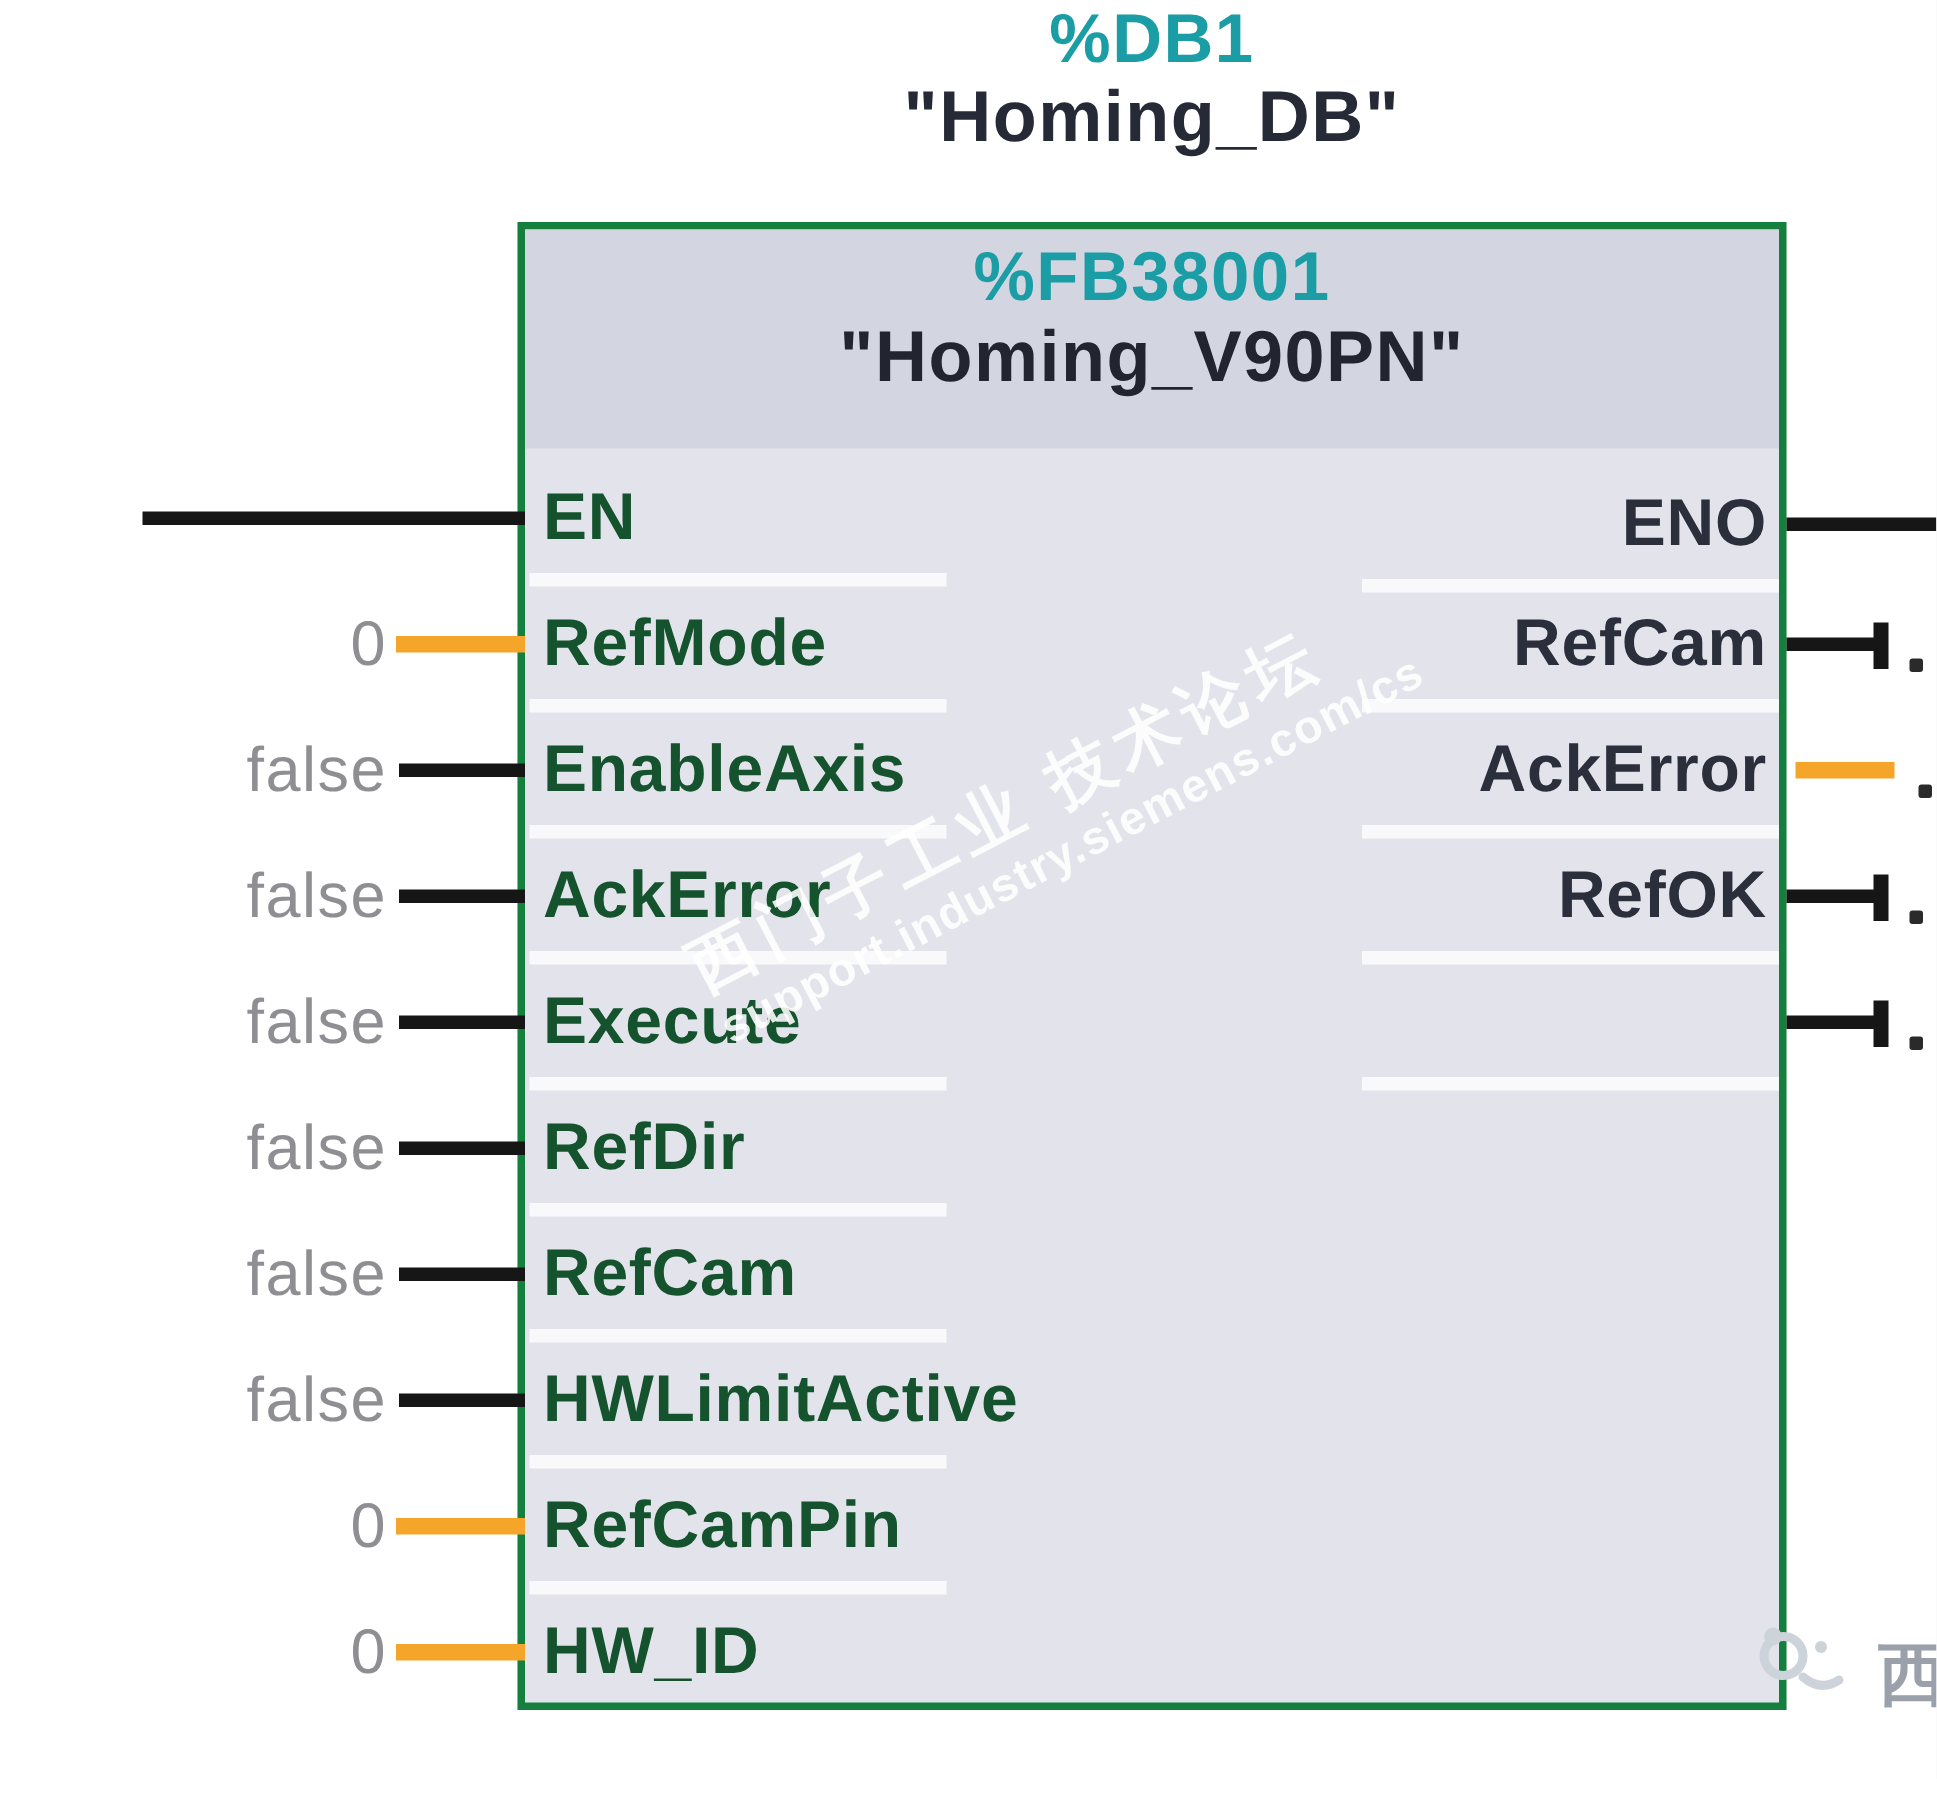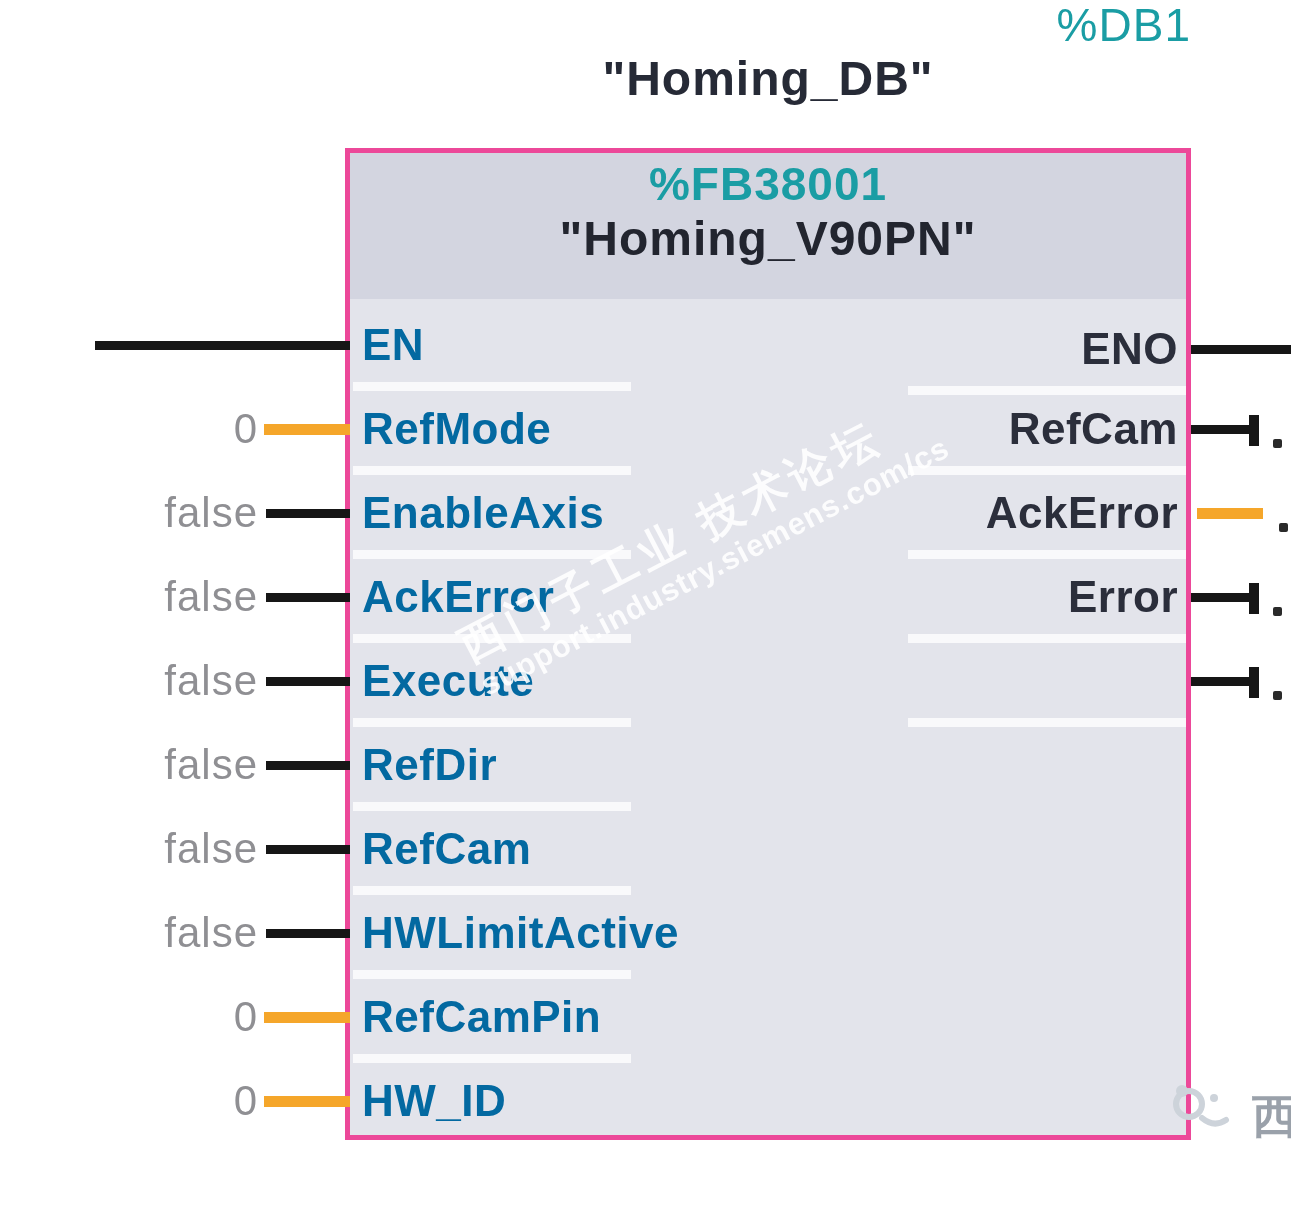--- a/index.html
+++ b/index.html
@@ -3,38 +3,38 @@
 <meta charset="utf-8">
 <style>
   html,body{margin:0;padding:0;background:#ffffff;}
   .canvas{
     position:relative;width:1291px;height:1205px;overflow:hidden;
     background:#ffffff;
     font-family:"Liberation Sans", sans-serif;
   }
   
   .db-callout{position:absolute;left:345px;top:0;width:846px;text-align:center;}
-  .db-number{font-size:46px;font-weight:400;color:#1a9da4;letter-spacing:1px;line-height:1.1;text-align:right;}
+  .db-number{font-size:46px;font-weight:700;color:#1a9da4;letter-spacing:1px;line-height:1.1;}
   .db-name{font-size:48px;font-weight:700;color:#262a36;letter-spacing:1px;line-height:1.15;}
   
   .fb-block{
     position:absolute;left:345px;top:148px;width:846px;height:992px;
-    background:#e3e4eb;border:5px solid #ec4899;box-sizing:border-box;
+    background:#e3e4eb;border:5px solid #15803d;box-sizing:border-box;
   }
   .fb-header{
     position:absolute;left:0;top:0;width:100%;height:146px;
     background:#d3d5e0;text-align:center;
   }
   .fb-number{font-size:46px;font-weight:700;color:#1a9da4;letter-spacing:1px;margin-top:6px;line-height:1.1;}
   .fb-name{font-size:48px;font-weight:700;color:#22252f;letter-spacing:1px;line-height:1.2;}
   
   .row{position:absolute;left:0;width:1291px;height:84px;}
   .pin-left{
     position:absolute;left:362px;top:50%;transform:translateY(-52%);
-    font-size:44px;font-weight:600;color:#0369a1;letter-spacing:0.5px;white-space:nowrap;
+    font-size:44px;font-weight:600;color:#14532d;letter-spacing:0.5px;white-space:nowrap;
   }
   .pin-right{
     position:absolute;right:113px;top:50%;transform:translateY(-52%);
     font-size:44px;font-weight:600;color:#2b2e3b;letter-spacing:0.5px;white-space:nowrap;
   }
   .in-val{
     position:absolute;left:40px;width:218px;top:50%;transform:translateY(-52%);
     text-align:right;font-size:42px;font-weight:500;color:#8f8f93;letter-spacing:1px;
   }
   .wire{position:absolute;height:9px;top:37px;background:#161616;}
@@ -164,21 +164,21 @@
   </div>
 
   <div class="row" style="top:472px">
     <span class="pin-right">AckError</span>
     <span class="wire orange wire-out-o" style="background: rgb(245, 166, 42);"></span>
     <span class="dot dot-b"></span>
     <span class="stripe stripe-r"></span>
   </div>
 
   <div class="row" style="top:556px">
-    <span class="pin-right">Error</span>
+    <span class="pin-right">RefOK</span>
     <span class="wire wire-out" style="background: rgb(22, 22, 22);"></span>
     <span class="cap"></span>
     <span class="dot dot-a"></span>
     <span class="stripe stripe-r"></span>
   </div>
 
   <div class="row" style="top:640px">
     <span class="wire wire-out" style="background: rgb(22, 22, 22);"></span>
     <span class="cap"></span>
     <span class="dot dot-a"></span>

